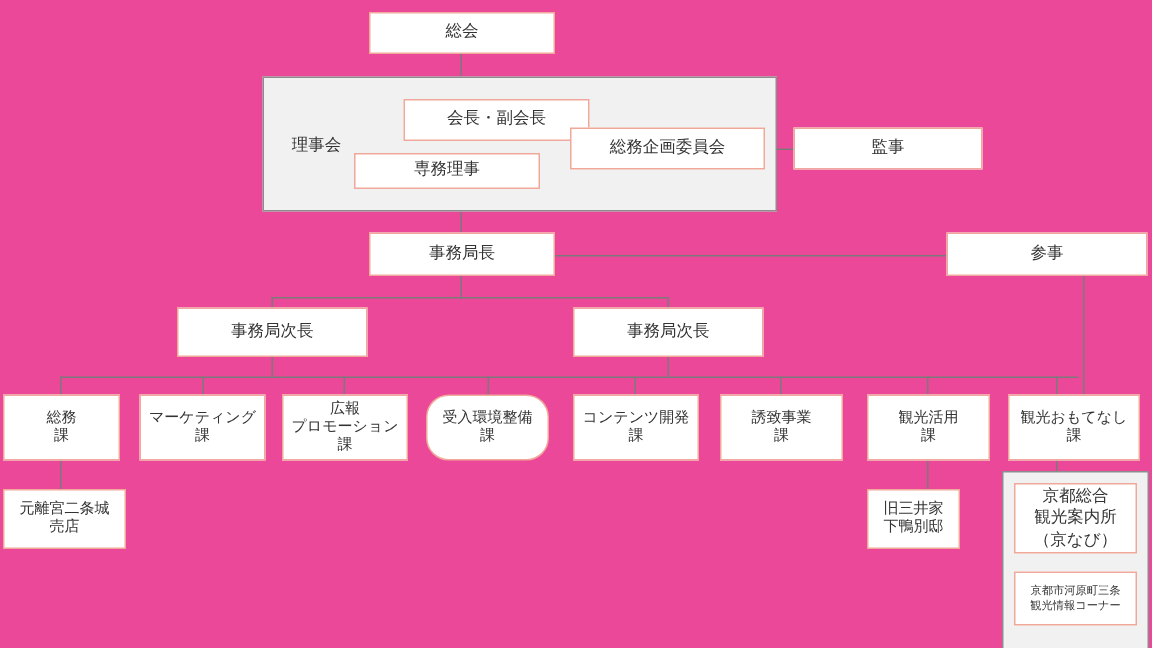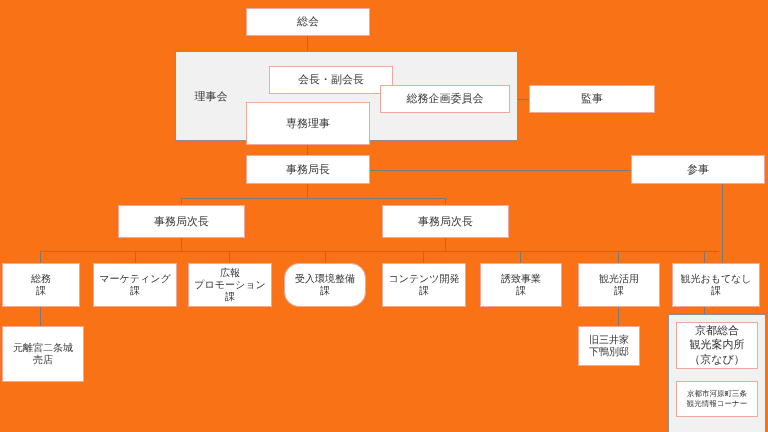--- a/index.html
+++ b/index.html
@@ -9,21 +9,22 @@
   }
   body {
     font-family: "DejaVu Sans", "Liberation Sans", sans-serif;
     color: #333333;
   }
   #chart-root {
     position: relative;
     width: 768px;
     height: 432px;
     overflow: hidden;
-    background: #f97316;
+    background: #ec4899;
+    font-family: Liberation Serif, serif;
   }
   
   .node {
     position: absolute;
     box-sizing: border-box;
     border: 1px solid #f0a89a;
     background: #ffffff;
     display: flex;
     align-items: center;
     justify-content: center;
@@ -100,21 +101,21 @@
   <div class="conn v" style="left:618px; top:307px; height:19px;"></div>
 
   <div class="conn v" style="left:704px; top:307px; height:7px;"></div>
 
   <div class="node" style="left:246px; top:8px; width:124px; height:28px;">総会</div>
 
   <div class="group-box" style="left:175px; top:51px; width:343px; height:90px;"></div>
   <div class="group-label" style="left:180px; top:85px; width:62px; height:22px;">理事会</div>
 
   <div class="node" style="left:246px; top:66px; width:124px; height:28px;margin-left:23px;">会長・副会長</div>
-  <div class="node" style="left:246px; top:102px; width:124px; height:43px;">専務理事</div>
+  <div class="node" style="left:236px; top:102px; width:124px; height:24px;">専務理事</div>
   <div class="node" style="left:380px; top:85px; width:130px; height:28px;">総務企画委員会</div>
 
   <div class="node" style="left:529px; top:85px; width:126px; height:28px;">監事</div>
 
   <div class="node" style="left:246px; top:155px; width:124px; height:29px;">事務局長</div>
   <div class="node" style="left:631px; top:155px; width:134px; height:29px;">参事</div>
 
   <div class="node" style="left:118px; top:205px; width:127px; height:33px;">事務局次長</div>
   <div class="node" style="left:382px; top:205px; width:127px; height:33px;">事務局次長</div>
 
@@ -129,21 +130,21 @@
 課</div>
   <div class="node sm" style="left:382px; top:263px; width:84px; height:44px;">コンテンツ開発
 課</div>
   <div class="node sm" style="left:480px; top:263px; width:82px; height:44px;">誘致事業
 課</div>
   <div class="node sm" style="left:578px; top:263px; width:82px; height:44px;">観光活用
 課</div>
   <div class="node sm" style="left:672px; top:263px; width:88px; height:44px;">観光おもてなし
 課</div>
 
-  <div class="node sm" style="left:2px; top:326px; width:82px; height:56px;">元離宮二条城
+  <div class="node sm" style="left:2px; top:326px; width:82px; height:40px;">元離宮二条城
 売店</div>
   <div class="node sm" style="left:578px; top:326px; width:62px; height:40px;">旧三井家
 下鴨別邸</div>
 
   <div class="group-box" style="left:668px; top:314px; width:98px; height:125px;"></div>
   <div class="node xs" style="left:676px; top:322px; width:82px; height:47px; font-size:11px;">京都総合
 観光案内所
 （京なび）</div>
   <div class="node xs" style="left:676px; top:381px; width:82px; height:36px;">京都市河原町三条
 観光情報コーナー</div>

